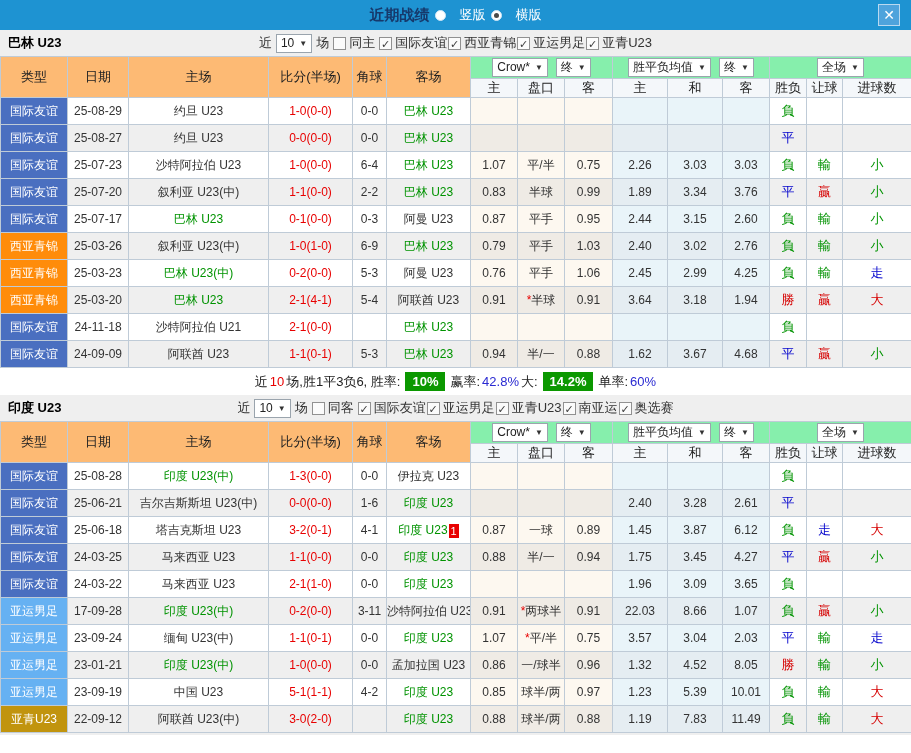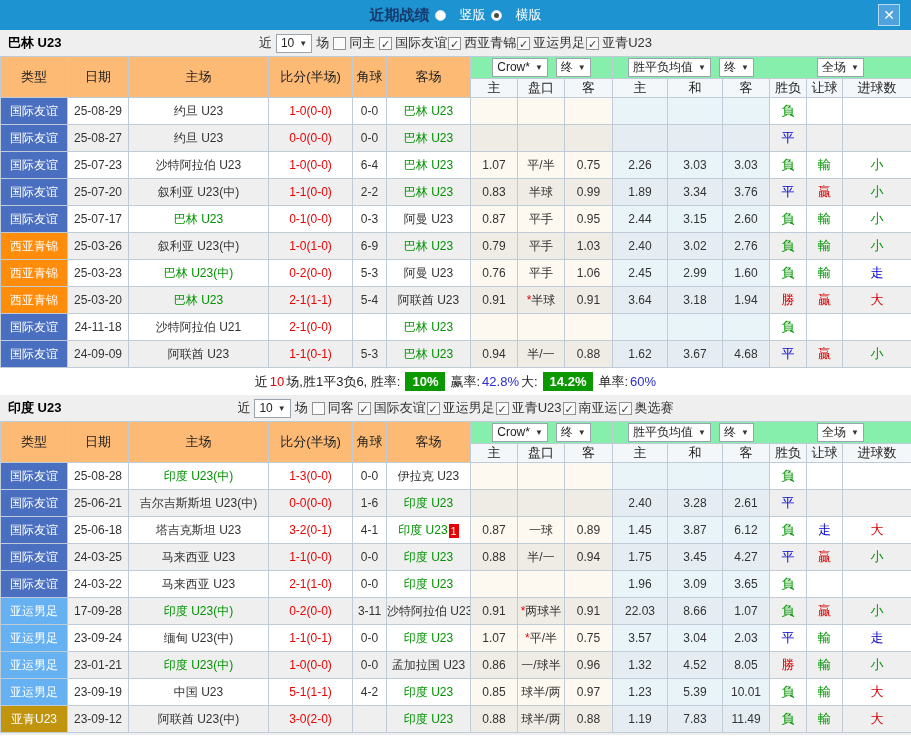--- a/index.html
+++ b/index.html
@@ -281,30 +281,30 @@
         <td class="c-date">25-03-23</td>
         <td class="c-team t-green">巴林 U23(中)</td>
         <td class="c-score">0-2(0-0)</td>
         <td class="c-corner">5-3</td>
         <td class="c-team"><span>阿曼 U23</span></td>
         <td class="c-hc">0.76</td>
         <td class="c-hc">平手</td>
         <td class="c-hc">1.06</td>
         <td class="c-oc">2.45</td>
         <td class="c-oc">2.99</td>
-        <td class="c-oc">1.60</td>
+        <td class="c-oc">4.25</td>
         <td class="c-res t-green">負</td>
         <td class="c-res t-green">輸</td>
         <td class="c-res t-blue">走</td>
       </tr>
       <tr>
         <td class="c-type ty-orange">西亚青锦</td>
         <td class="c-date">25-03-20</td>
         <td class="c-team t-green">巴林 U23</td>
-        <td class="c-score">2-1(1-1)</td>
+        <td class="c-score">2-1(4-1)</td>
         <td class="c-corner">5-4</td>
         <td class="c-team"><span>阿联酋 U23</span></td>
         <td class="c-hc">0.91</td>
         <td class="c-hc"><span class="star">*</span>半球</td>
         <td class="c-hc">0.91</td>
         <td class="c-oc">3.64</td>
         <td class="c-oc">3.18</td>
         <td class="c-oc">1.94</td>
         <td class="c-res t-red">勝</td>
         <td class="c-res t-red">贏</td>
@@ -617,21 +617,21 @@
         <td class="c-hc">0.97</td>
         <td class="c-oc">1.23</td>
         <td class="c-oc">5.39</td>
         <td class="c-oc">10.01</td>
         <td class="c-res t-green">負</td>
         <td class="c-res t-green">輸</td>
         <td class="c-res t-red">大</td>
       </tr>
       <tr>
         <td class="c-type ty-gold">亚青U23</td>
-        <td class="c-date">23-09-12</td>
+        <td class="c-date">22-09-12</td>
         <td class="c-team">阿联酋 U23(中)</td>
         <td class="c-score">3-0(2-0)</td>
         <td class="c-corner"></td>
         <td class="c-team t-green"><span>印度 U23</span></td>
         <td class="c-hc">0.88</td>
         <td class="c-hc">球半/两</td>
         <td class="c-hc">0.88</td>
         <td class="c-oc">1.19</td>
         <td class="c-oc">7.83</td>
         <td class="c-oc">11.49</td>

